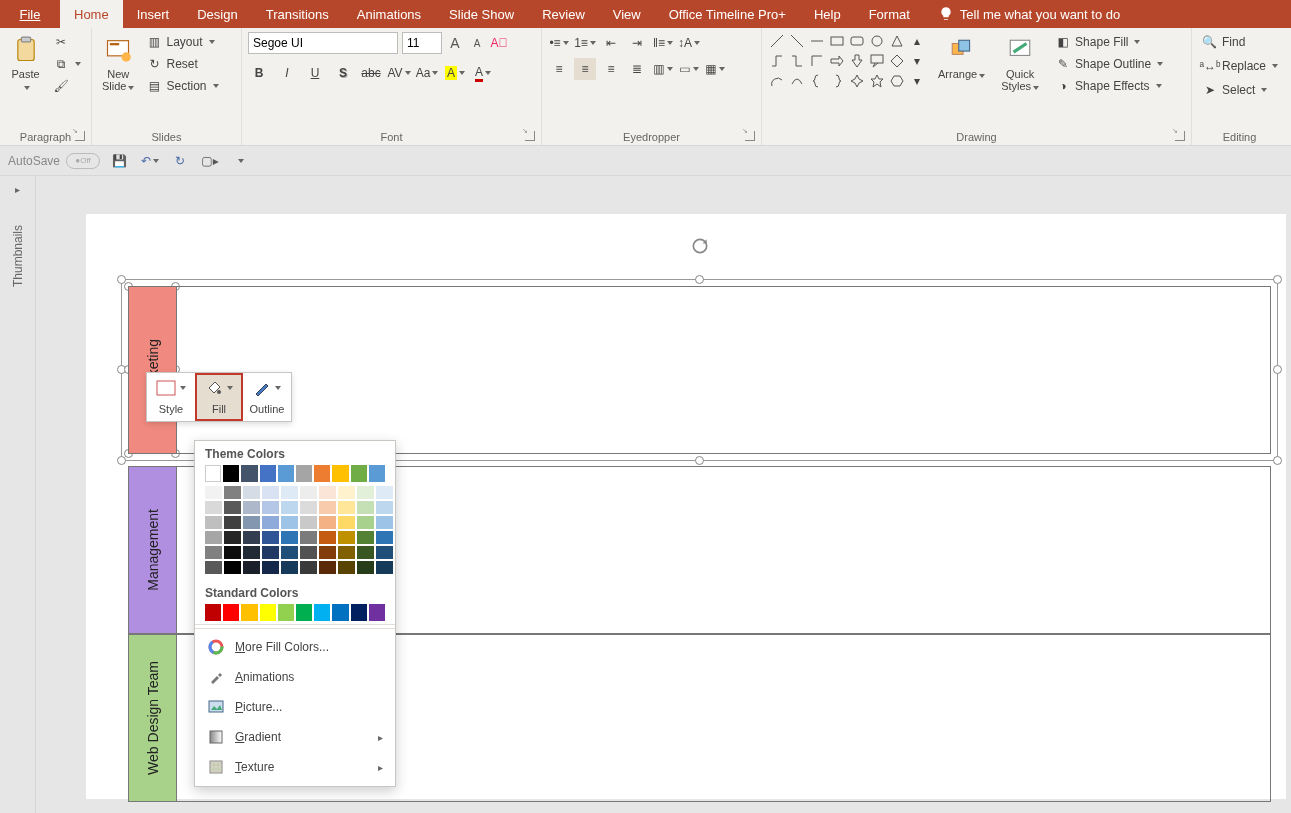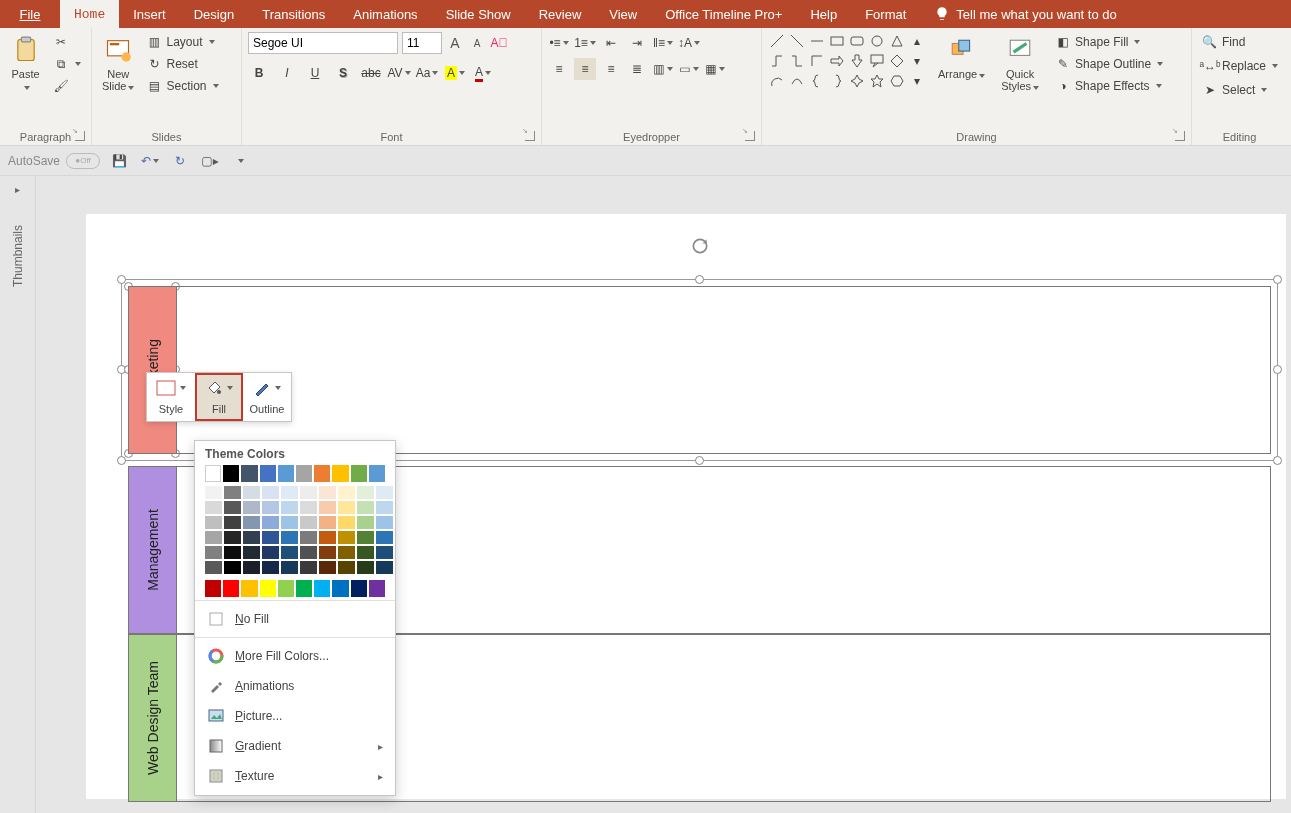--- a/index.html
+++ b/index.html
@@ -2,21 +2,21 @@
 <html><head>
 <meta charset="utf-8">
 <style>
 * { box-sizing: border-box; margin: 0; padding: 0; font-family: "Segoe UI", Arial, sans-serif; }
 body { background: #e6e6e6; width: 1291px; height: 813px; overflow: hidden; font-size: 12px; color: #444; }
 
 
 .ribbon-tabs { display: flex; background: #b7472a; height: 28px; align-items: stretch; }
 .ribbon-tab { padding: 0 14px; display: flex; align-items: center; color: #fff; font-size: 13px; cursor: pointer; }
 .ribbon-tab.file { width: 60px; justify-content: center; text-decoration: underline; }
-.ribbon-tab.active { background: #f3f1ee; color: #b7472a; font-family: Liberation Mono, monospace; }
+.ribbon-tab.active { background: #f3f1ee; color: #b7472a; }
 .ribbon-tellme { display: flex; align-items: center; gap: 6px; }
 .ribbon-tellme svg { width: 16px; height: 16px; }
 
 
 .ribbon { background: #f3f1ee; border-bottom: 1px solid #d6d6d6; display: flex; height: 118px; }
 .rgroup { border-right: 1px solid #e2dfdb; padding: 4px 6px 2px; display: flex; flex-direction: column; justify-content: space-between; }
 .rgroup-body { display: flex; gap: 4px; align-items: flex-start; }
 .rgroup-label { text-align: center; font-size: 11px; color: #666; padding-top: 2px; position: relative; }
 .rgroup-label .launcher { position: absolute; right: 0; bottom: 2px; width: 10px; height: 10px; border: 1px solid #888; border-top: none; border-left: none; }
 .rgroup-label .launcher::after { content: "↘"; position: absolute; font-size: 7px; left: -3px; top: -4px; color: #888; }
@@ -599,41 +599,34 @@
           </div>
           <div class="palette-col">
             <div class="swatch" style="background: rgb(222, 235, 247);"></div>
             <div class="swatch" style="background: rgb(189, 215, 238);"></div>
             <div class="swatch" style="background: rgb(157, 195, 230);"></div>
             <div class="swatch" style="background: rgb(46, 117, 182);"></div>
             <div class="swatch" style="background: rgb(31, 78, 121);"></div>
             <div class="swatch" style="background: rgb(22, 58, 90);"></div>
           </div>
         </div>
+      <div class="fp-heading">Standard Colors</div>
       <div class="swatch-row" id="standard-row">
           <div class="swatch" style="background: rgb(192, 0, 0);"></div>
           <div class="swatch" style="background: rgb(255, 0, 0);"></div>
           <div class="swatch" style="background: rgb(255, 192, 0);"></div>
           <div class="swatch" style="background: rgb(255, 255, 0);"></div>
           <div class="swatch" style="background: rgb(146, 208, 80);"></div>
           <div class="swatch" style="background: rgb(0, 176, 80);"></div>
           <div class="swatch" style="background: rgb(0, 176, 240);"></div>
           <div class="swatch" style="background: rgb(0, 112, 192);"></div>
           <div class="swatch" style="background: rgb(0, 32, 96);"></div>
           <div class="swatch" style="background: rgb(112, 48, 160);"></div>
         </div>
       <div class="sep"></div>
-      <div class="menu-item">
-          <span class="mi-ic">
-            <svg width="14" height="14">
-              <rect x="1" y="1" width="12" height="12" fill="#fff" stroke="#aaa"></rect>
-            </svg>
-          </span>
-          <span class="underline-first">No Fill</span>
-        </div>
       <div class="sep"></div>
       <div class="menu-item">
           <span class="mi-ic">
             <svg width="16" height="16">
               <circle cx="8" cy="8" r="6" fill="none" stroke="#e55" stroke-width="3"></circle>
               <circle cx="8" cy="8" r="6" fill="none" stroke="#5b5" stroke-width="3" stroke-dasharray="12 24"></circle>
               <circle cx="8" cy="8" r="6" fill="none" stroke="#58e" stroke-width="3" stroke-dasharray="12 24" stroke-dashoffset="-12"></circle>
             </svg>
           </span>
           <span class="underline-first">More Fill Colors...</span>

